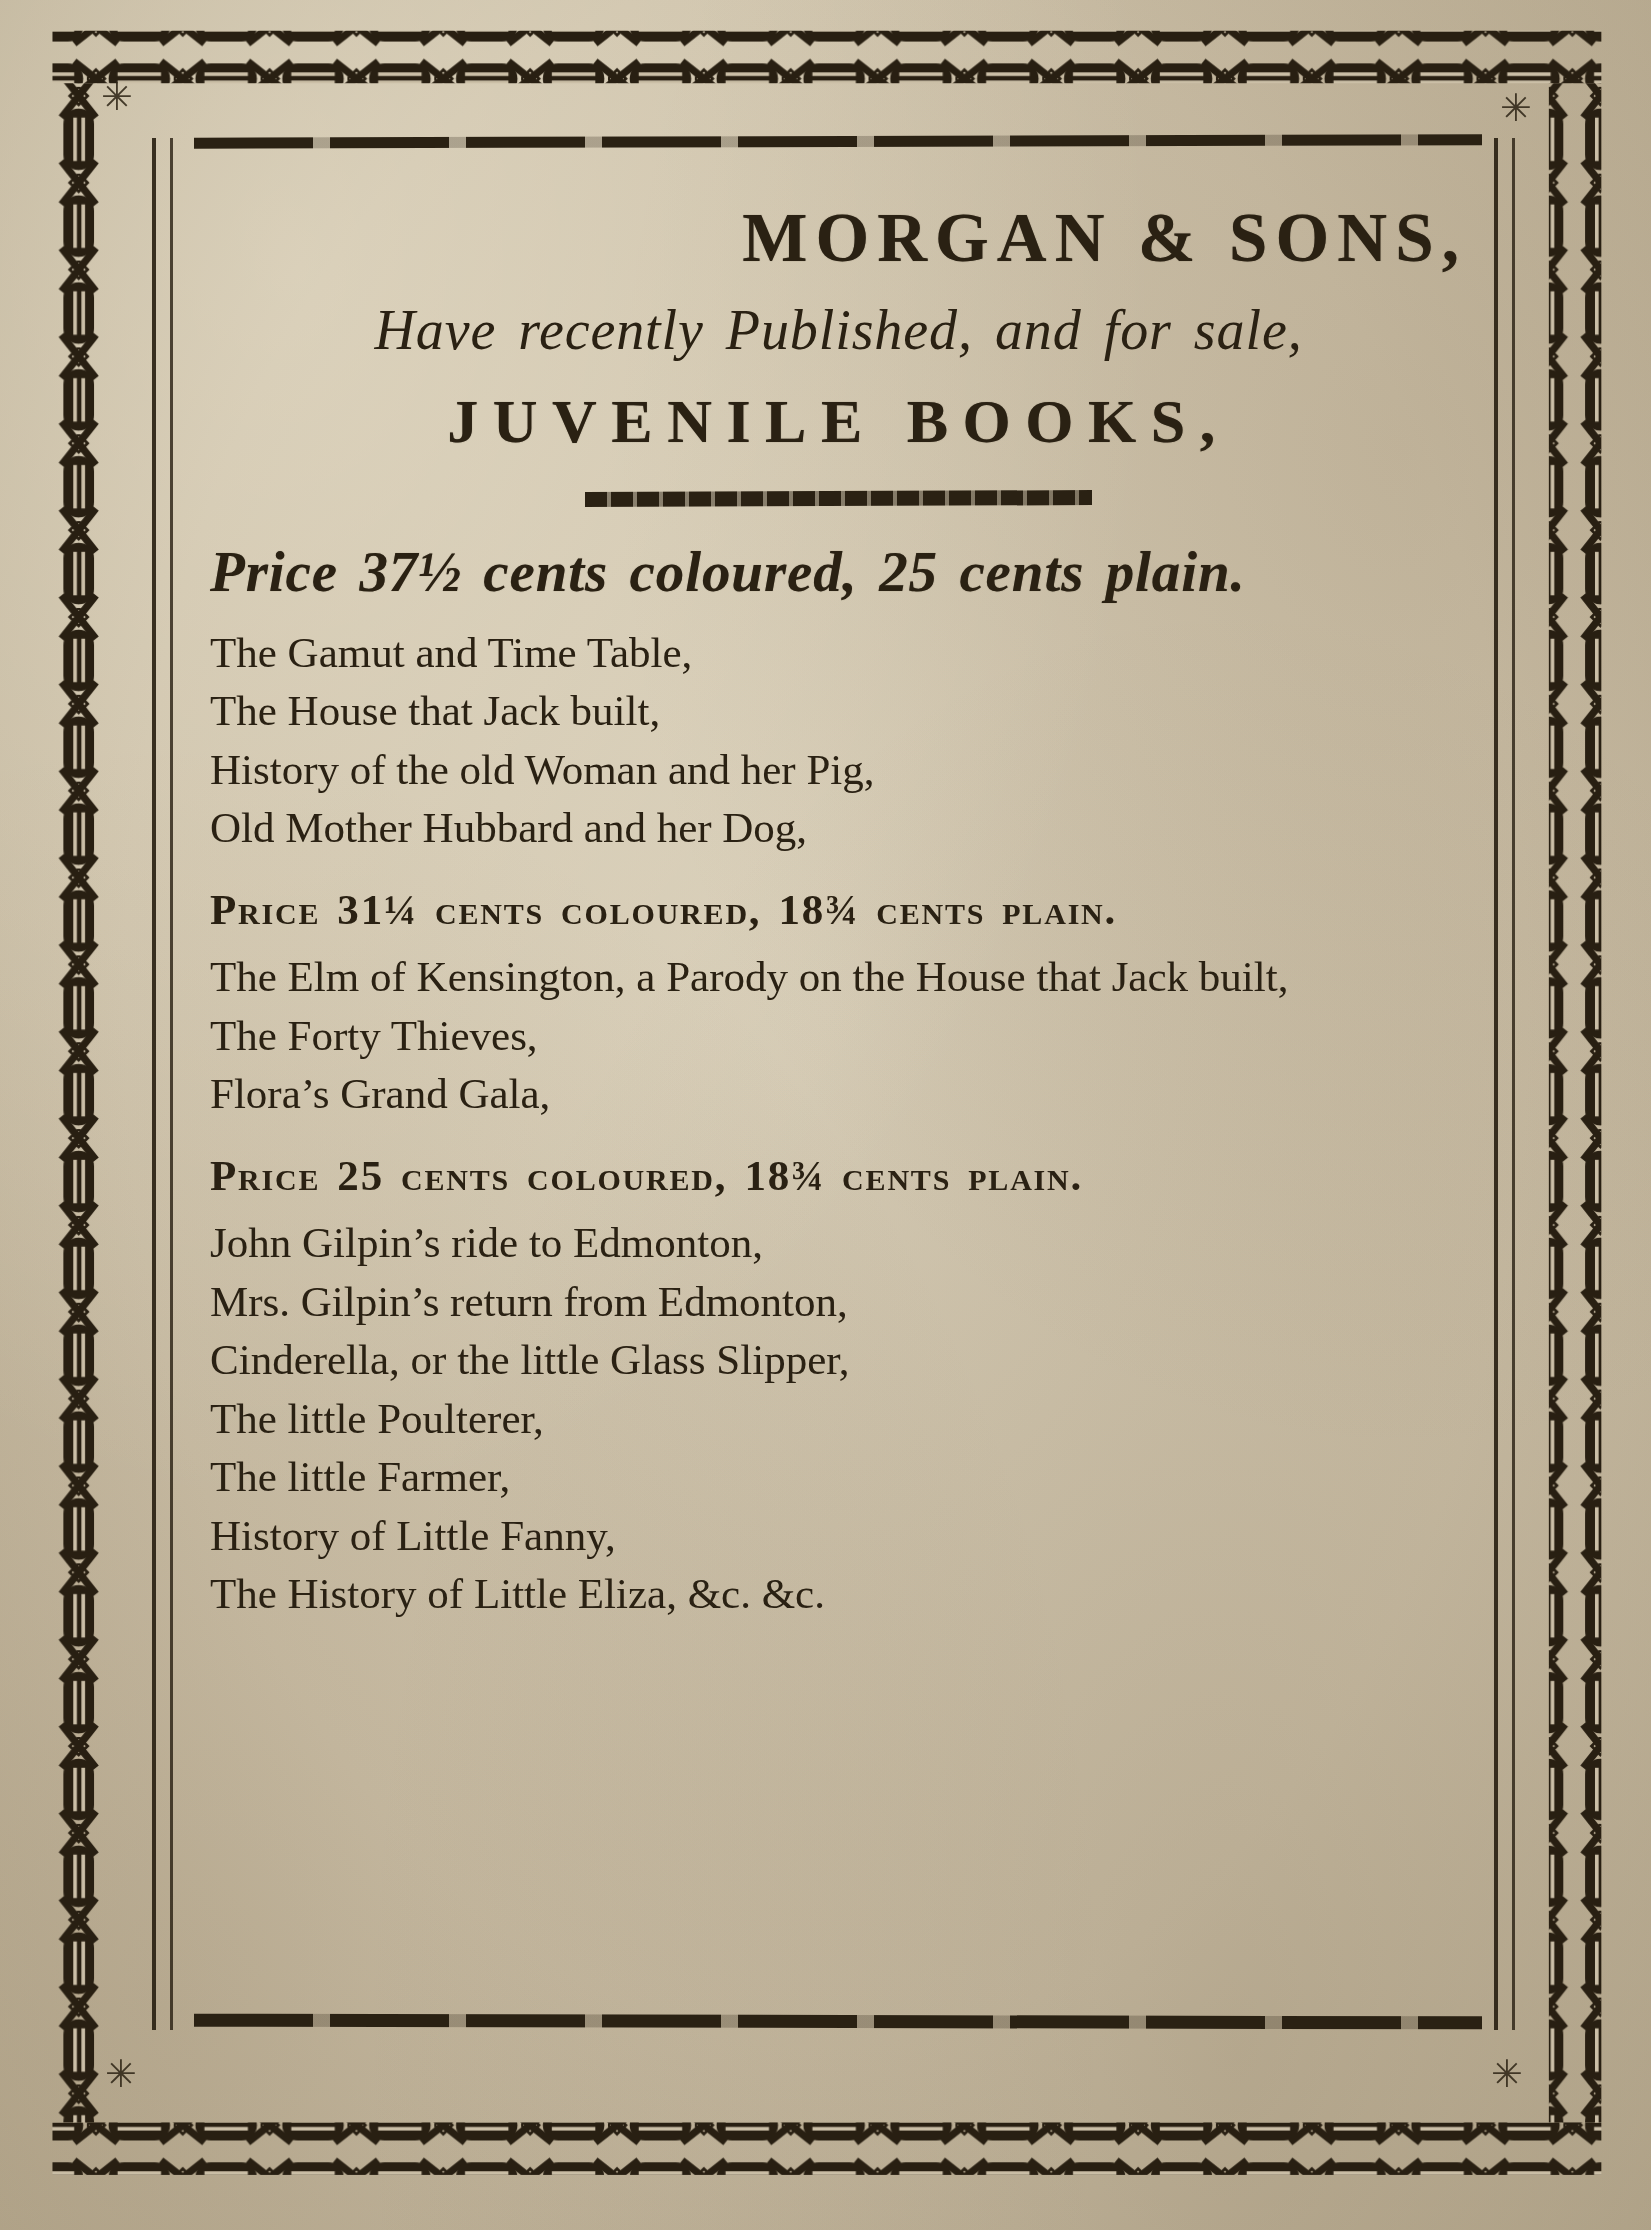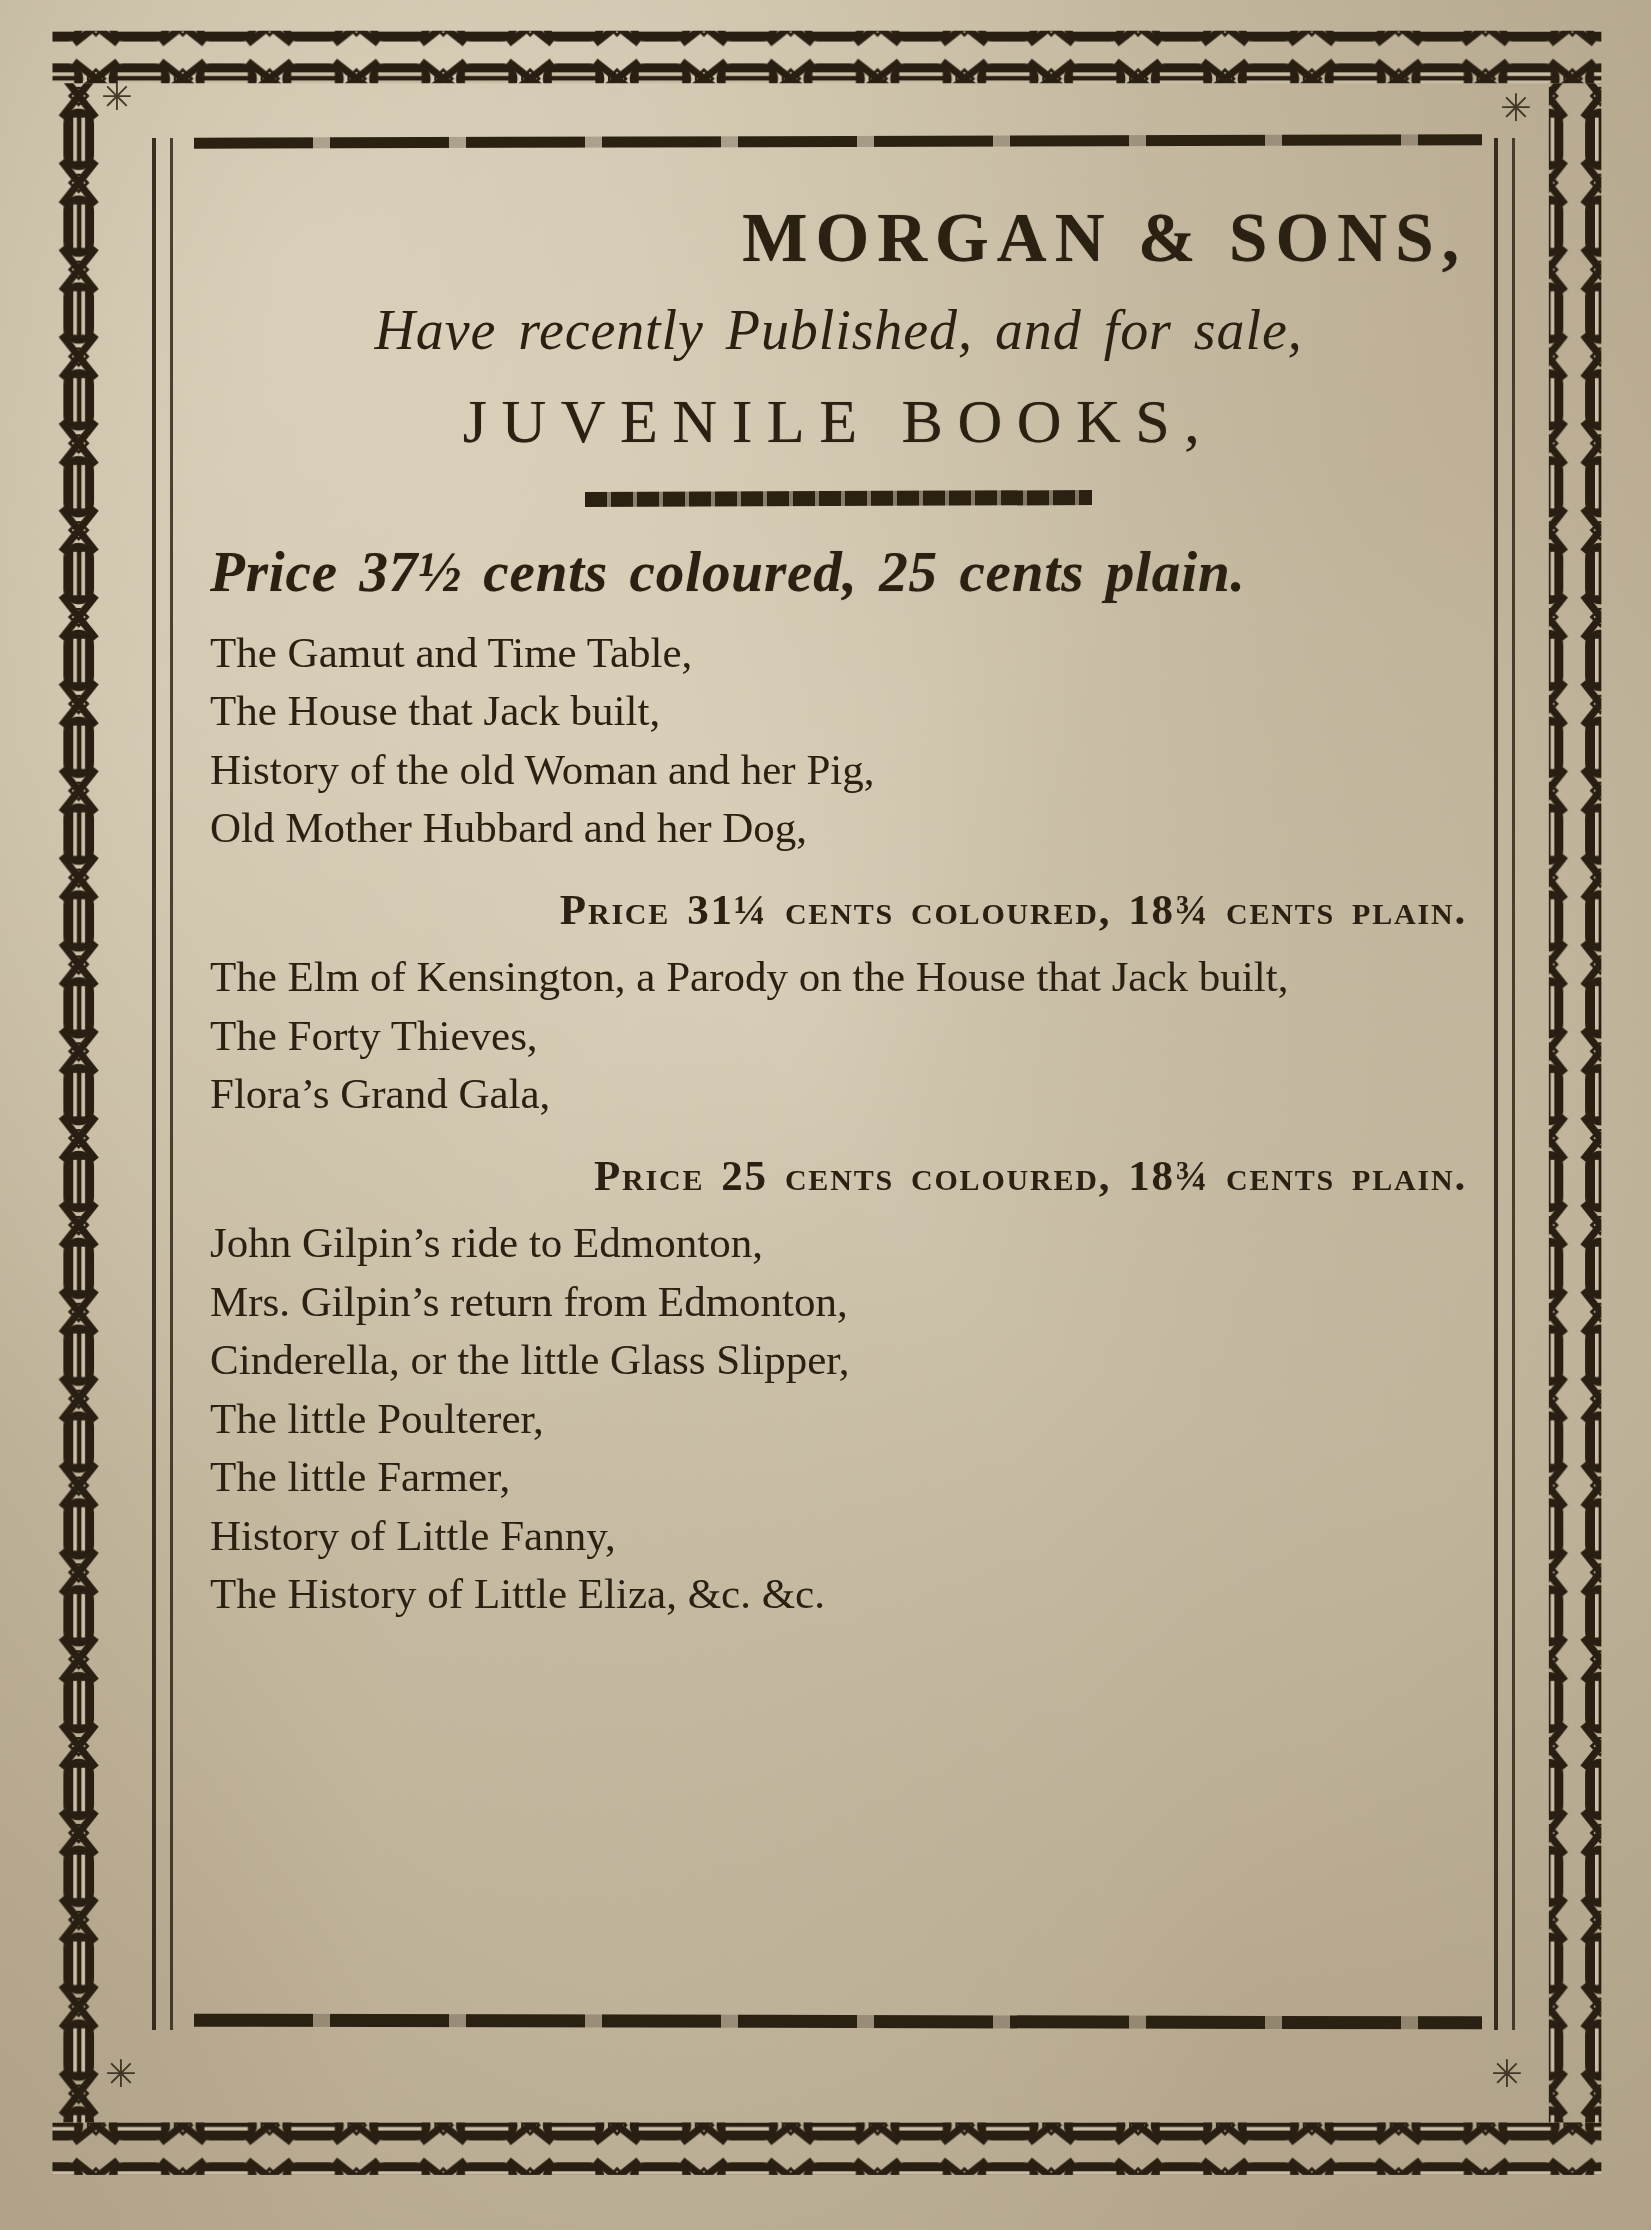--- a/index.html
+++ b/index.html
@@ -78,21 +78,21 @@
   .subtitle {
     text-align: center;
     font-style: italic;
     font-size: 56px;
     letter-spacing: 0.9px;
     word-spacing: 7.2px;
     margin: 20px 0 9px 0;
   }
   .main-title {
     text-align: center;
-    font-weight: normal;
+    font-weight: bold;
     font-size: 62px;
     letter-spacing: 14.5px;
     margin: 23.5px 0 9px 0;
     text-shadow: 0 0 0.9px rgba(42,33,19,0.55);
   }
   .tagline {
     text-align: center;
     font-size: 42px;
     letter-spacing: 4.5px;
     margin: 27px 0 7.2px 0;
@@ -109,21 +109,21 @@
   .price-major {
     font-style: italic;
     font-weight: bold;
     font-size: 57px;
     letter-spacing: 0.9px;
     word-spacing: 6.3px;
     margin: 16.3px 0 20px 0;
     text-shadow: 0 0 0.9px rgba(42,33,19,0.45);
   }
   .price-minor {
-    text-align: right;
+    text-align: left;
     font-variant: small-caps;
     font-weight: bold;
     font-size: 43px;
     letter-spacing: 1.8px;
     word-spacing: 4.5px;
     margin: 27px 0 14.5px 0;
   }
   .book-list {
     font-size: 43px;
     line-height: 1.36;

